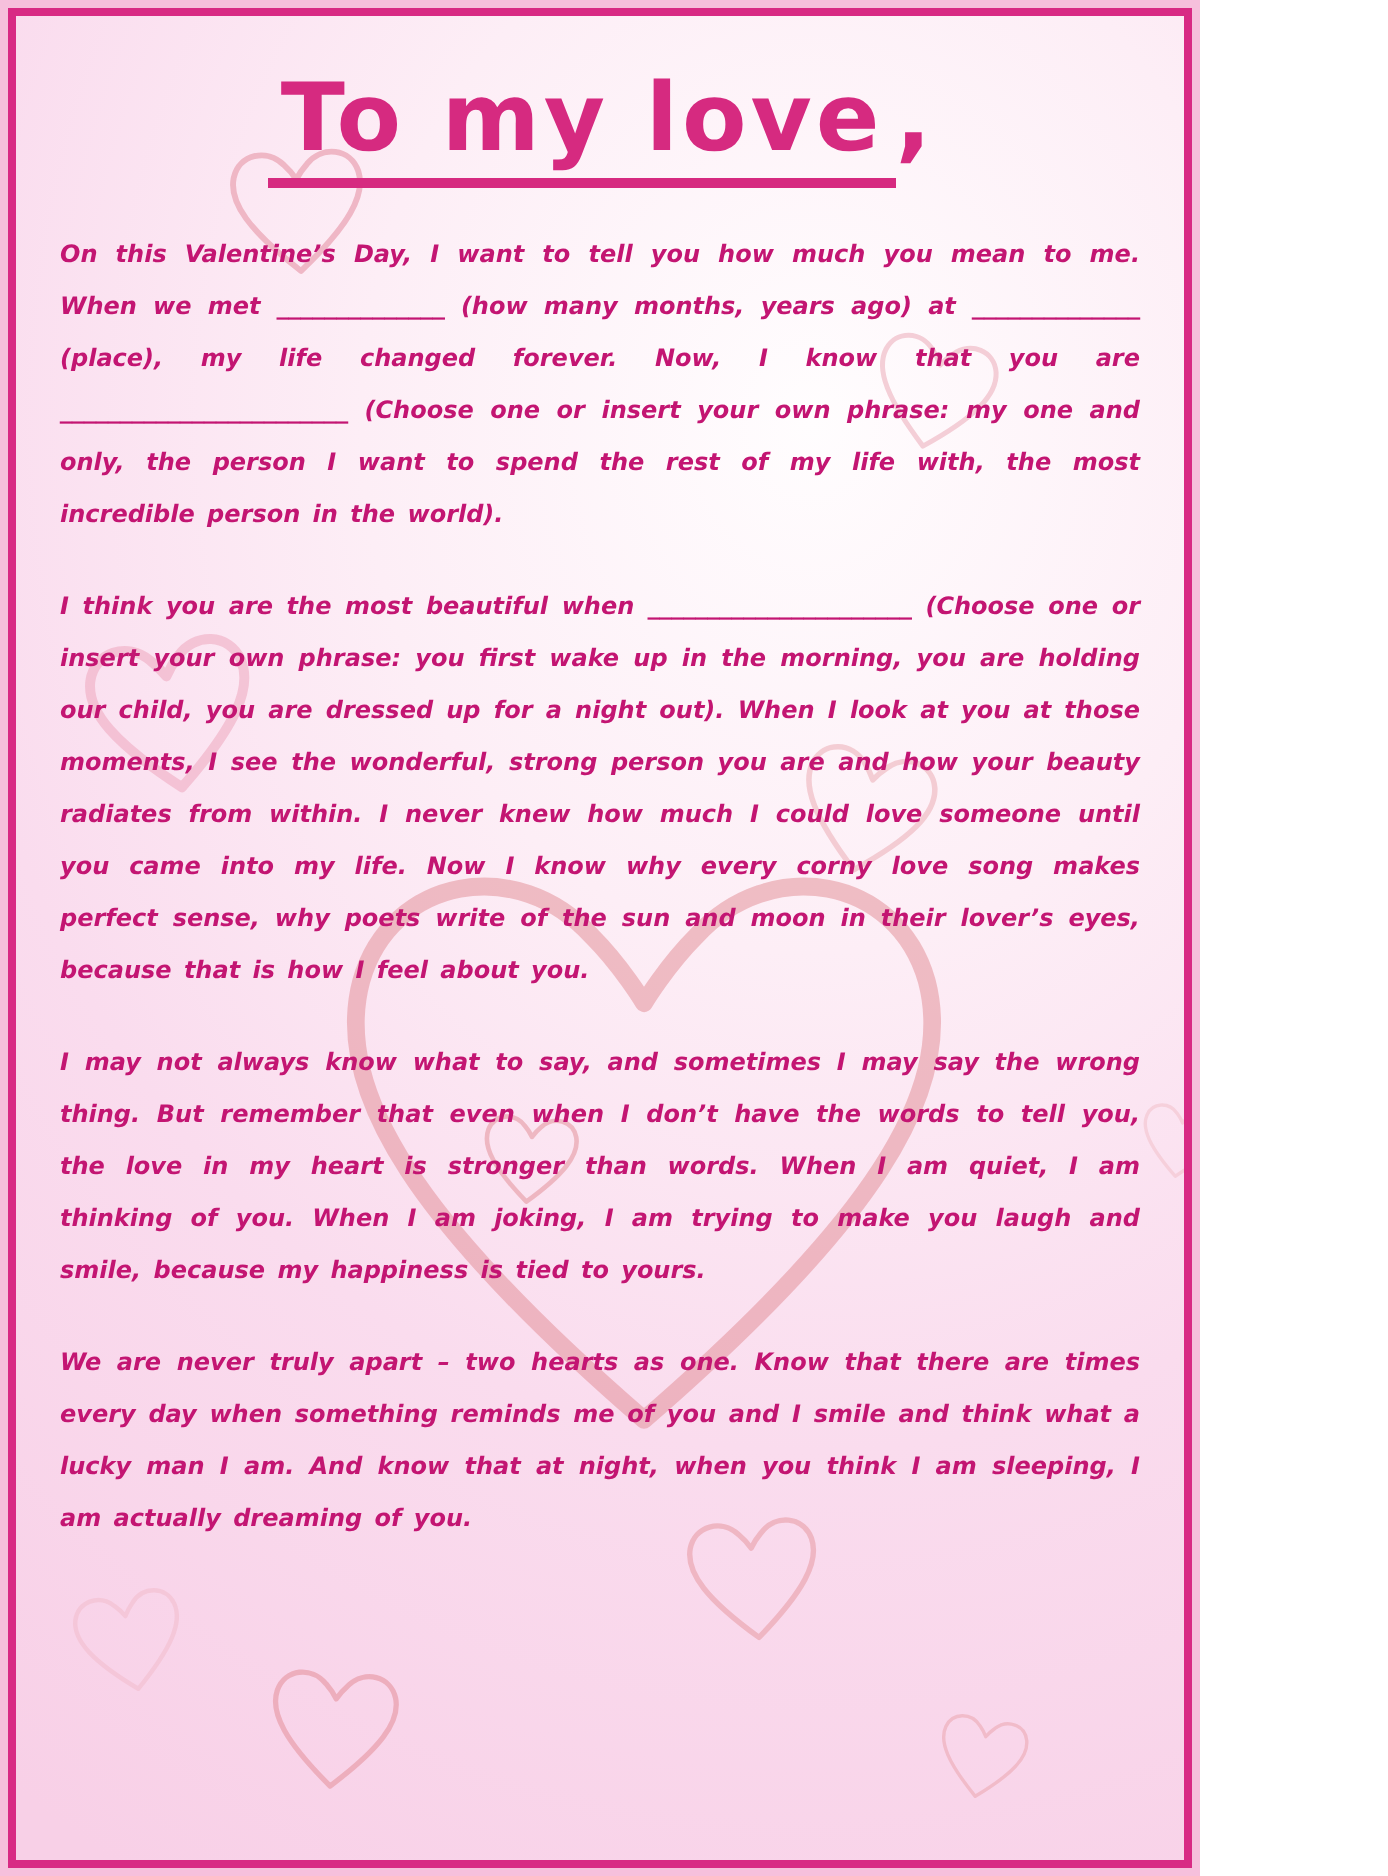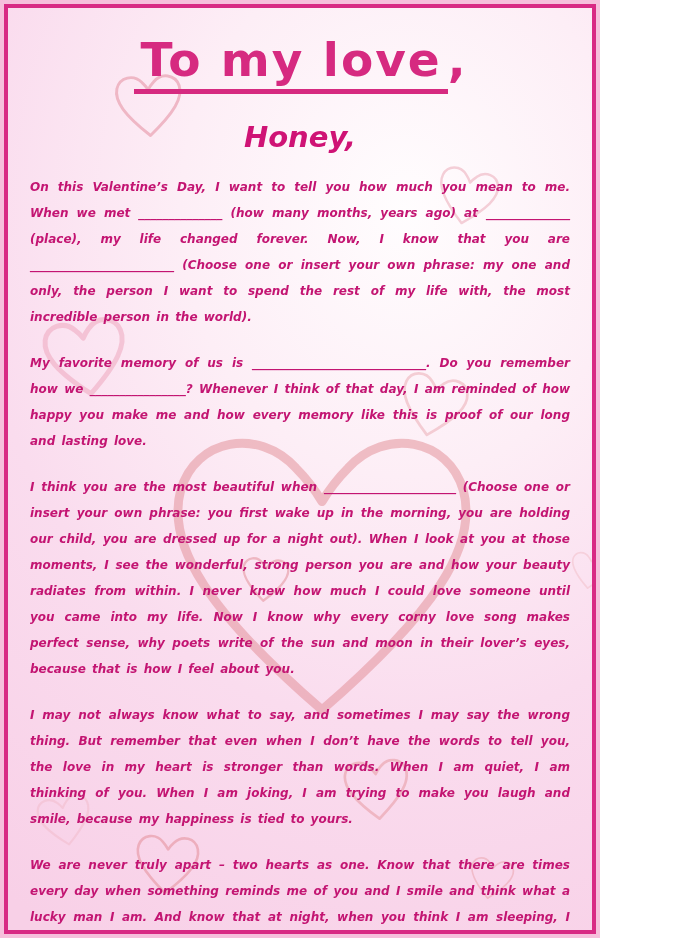--- a/index.html
+++ b/index.html
@@ -113,25 +113,23 @@
       </svg>
     <svg class="heart" style="left:456px;top:842px;width:54px;height:58px;transform:rotate(10deg);opacity:.75" viewBox="0 0 100 100">
         <path d="M50 86 C20 60 8 42 12 27 C16 13 33 10 43 21 C47 25 50 30 50 30 C50 30 53 25 57 21 C67 10 84 13 88 27 C92 42 80 60 50 86 Z" fill="none" stroke="#efb3bf" stroke-width="3.2" stroke-linecap="round" stroke-linejoin="round"></path>
       </svg>
 
     <div class="content">
       <div class="title-wrap">
         <span class="title-main">To my love</span><span class="title-comma">,</span>
       </div>
 
-      <div class="salutation">Honey,</div>
 
       <div class="body-text">
         <p>On this Valentine’s Day, I want to tell you how much you mean to me. When we met ______________ (how many months, years ago) at ______________ (place), my life changed forever. Now, I know that you are ________________________ (Choose one or insert your own phrase: my one and only, the person I want to spend the rest of my life with, the most incredible person in the world).</p>
-        <p>My favorite memory of us is _____________________________. Do you remember how we ________________? Whenever I think of that day, I am reminded of how happy you make me and how every memory like this is proof of our long and lasting love.</p>
         <p>I think you are the most beautiful when ______________________ (Choose one or insert your own phrase: you first wake up in the morning, you are holding our child, you are dressed up for a night out). When I look at you at those moments, I see the wonderful, strong person you are and how your beauty radiates from within. I never knew how much I could love someone until you came into my life. Now I know why every corny love song makes perfect sense, why poets write of the sun and moon in their lover’s eyes, because that is how I feel about you.</p>
         <p>I may not always know what to say, and sometimes I may say the wrong thing. But remember that even when I don’t have the words to tell you, the love in my heart is stronger than words. When I am quiet, I am thinking of you. When I am joking, I am trying to make you laugh and smile, because my happiness is tied to yours.</p>
         <p>We are never truly apart – two hearts as one. Know that there are times every day when something reminds me of you and I smile and think what a lucky man I am. And know that at night, when you think I am sleeping, I am actually dreaming of you.</p>
       </div>
 
     </div>
   </div>
 </div>
 
 </body></html>

